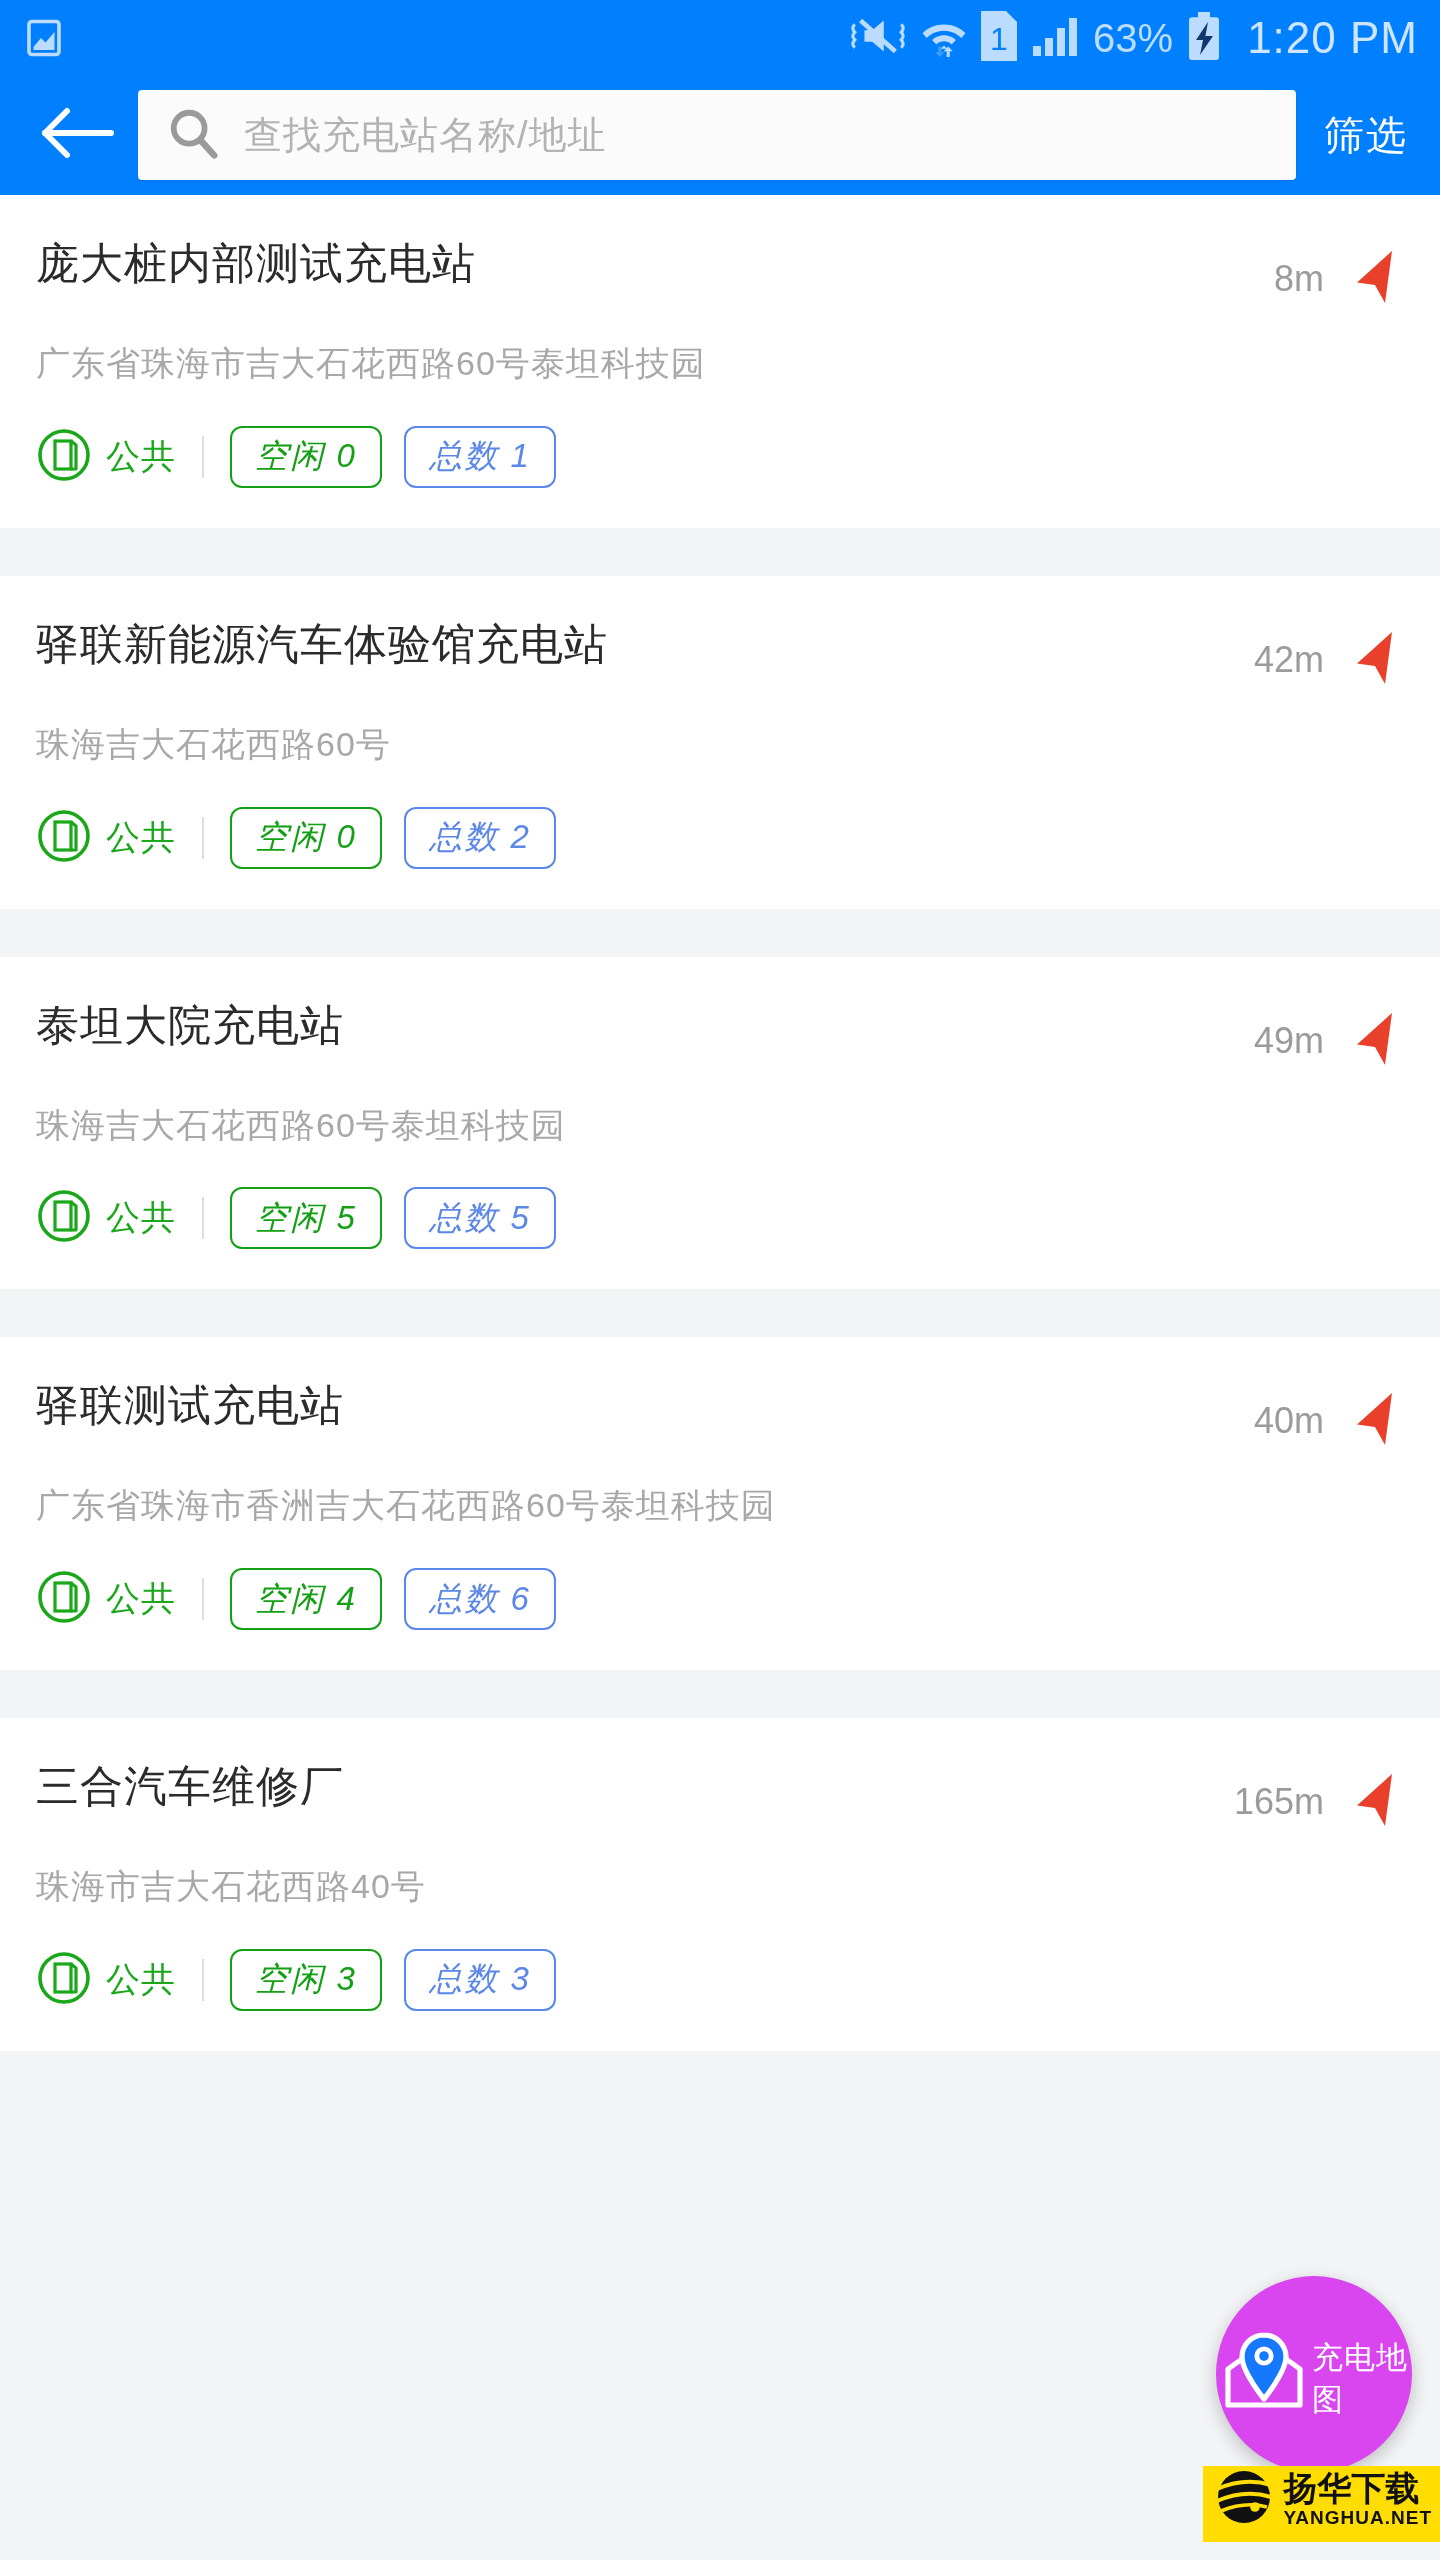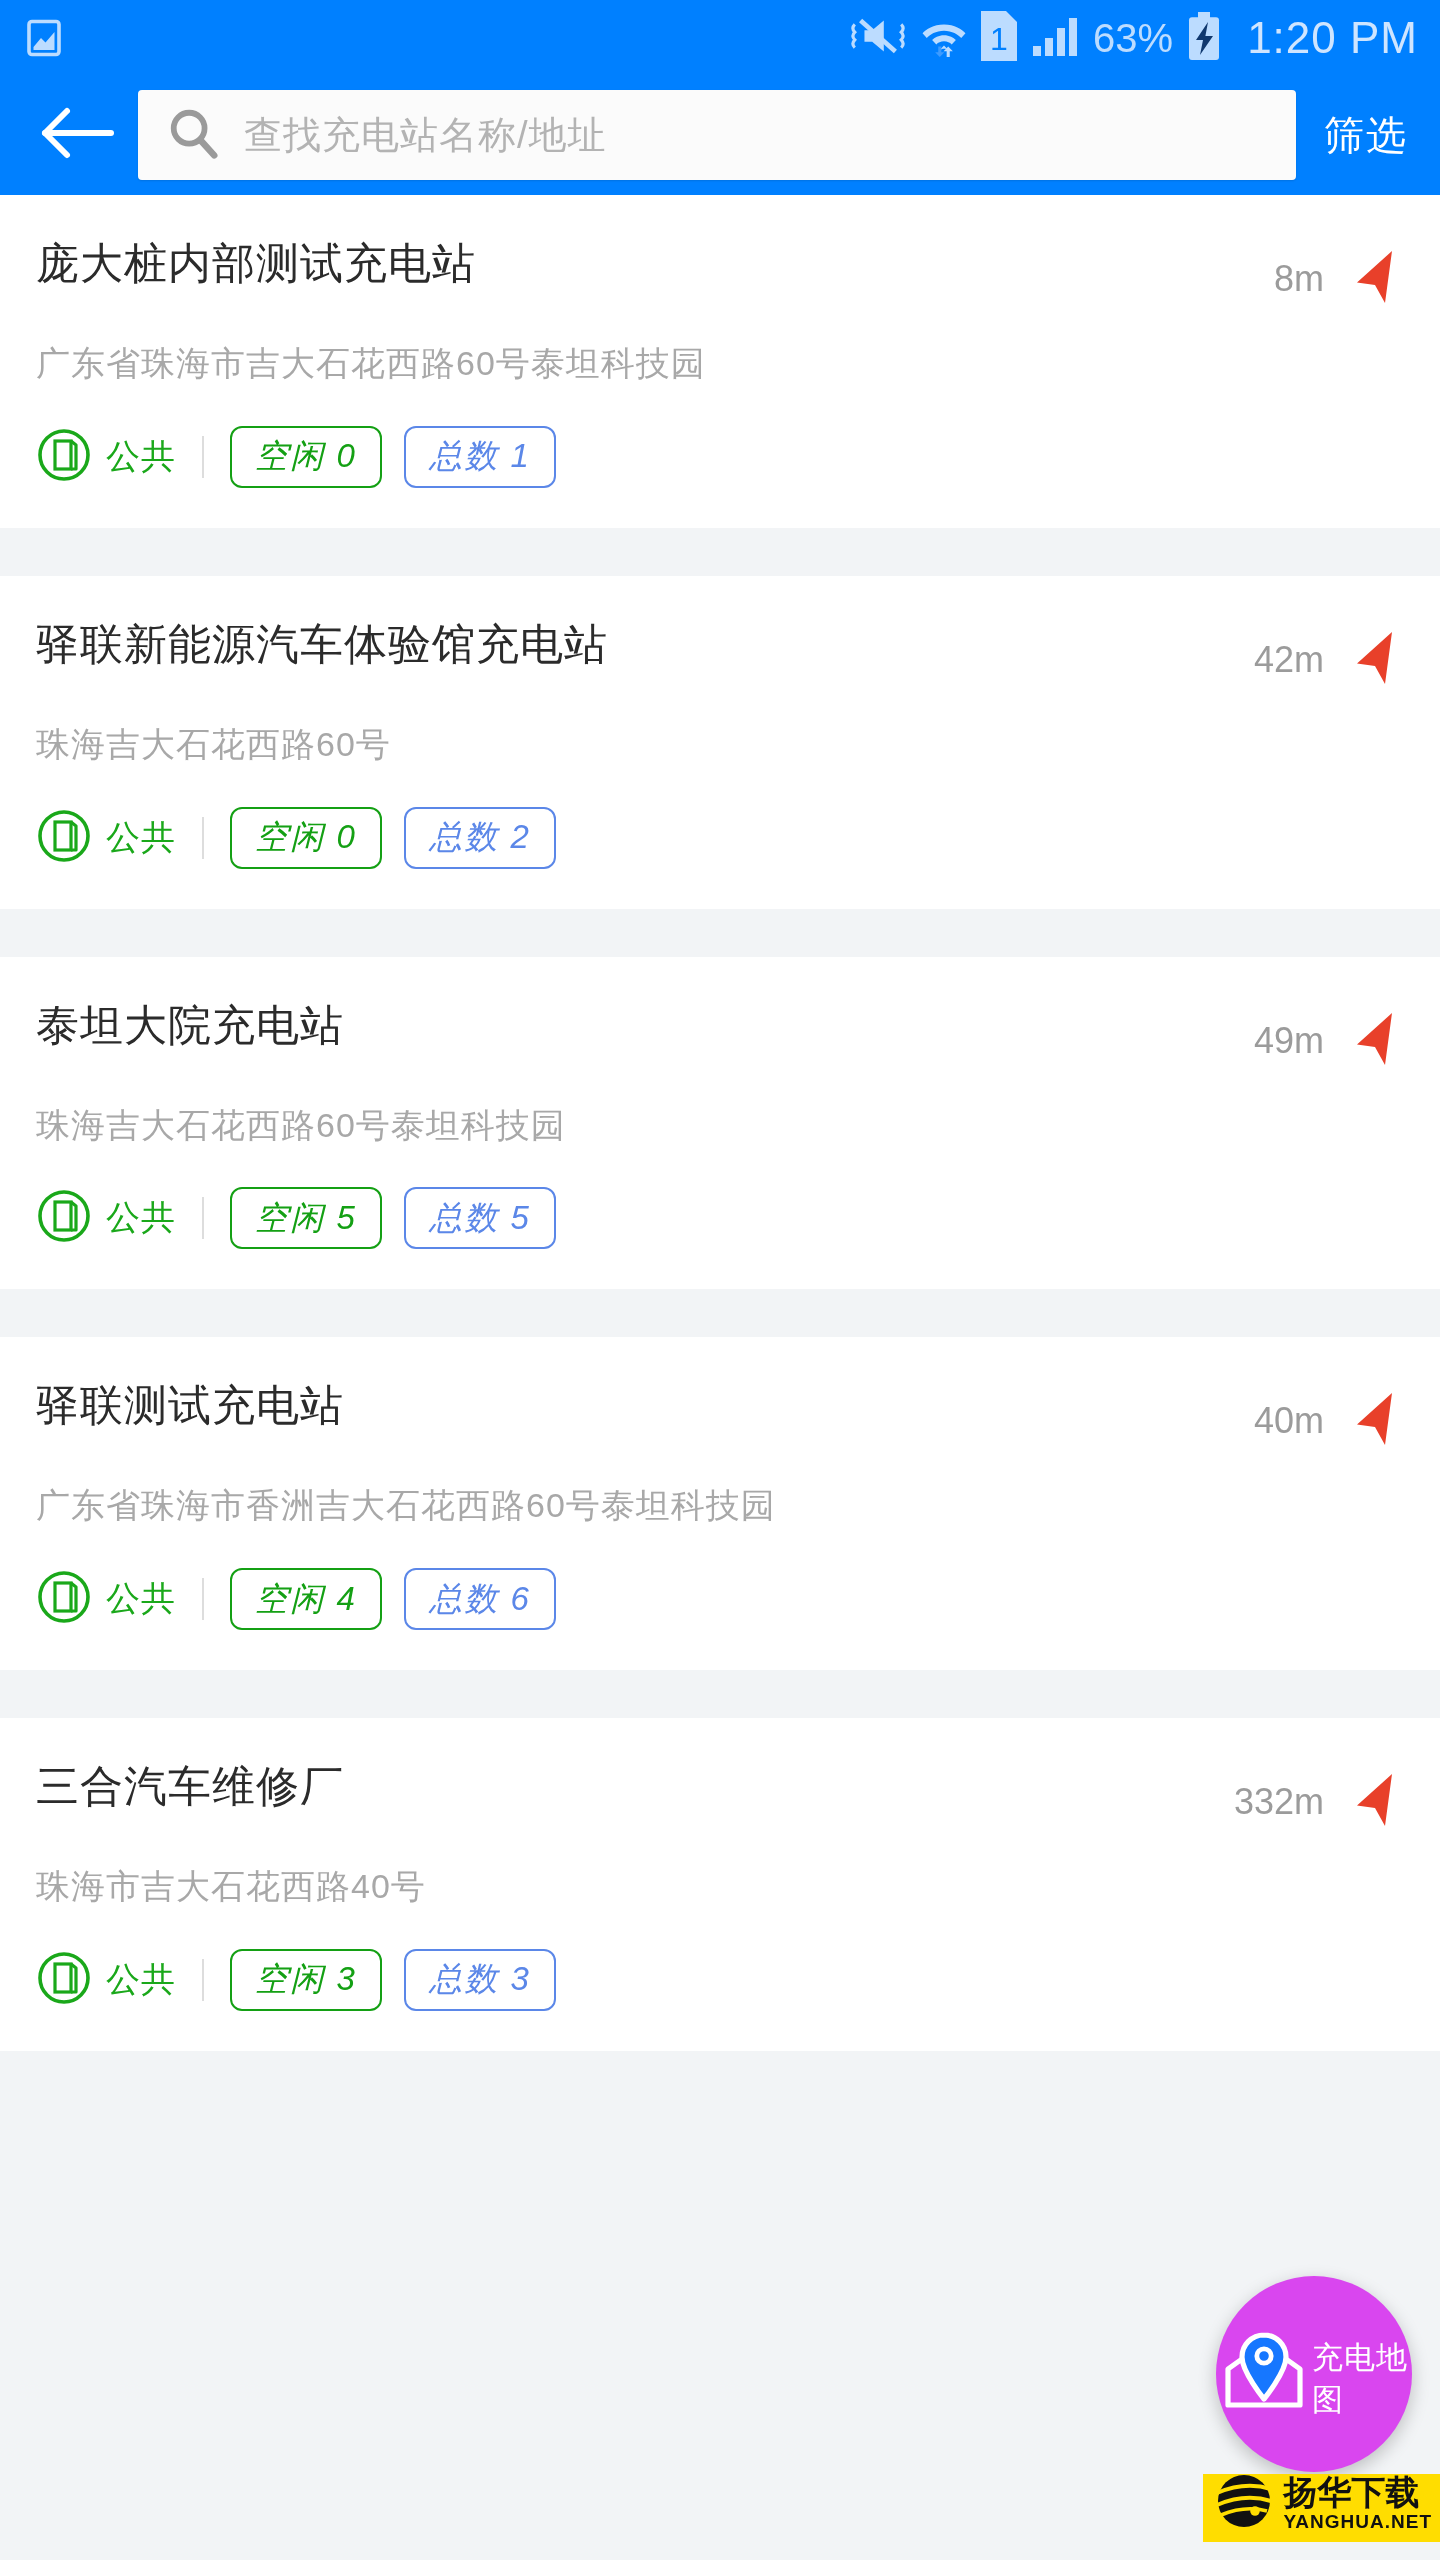--- a/index.html
+++ b/index.html
@@ -201,21 +201,21 @@
   
   .watermark {
     position: absolute;
     right: 0;
     bottom: 18px;
     background: #ffdd00;
     display: flex;
     align-items: center;
     gap: 8px;
     padding: 6px 8px 16px 10px;
-    height: 68px;
+    height: 76px;
     margin-left: 32px;
   }
   .wm-texts { display: flex; flex-direction: column; line-height: 1; }
   .wm-cn {
     color: #111;
     font-size: 34px;
     font-weight: bold;
     letter-spacing: 0px;
   }
   .wm-en {
@@ -408,21 +408,21 @@
           </div>
           <div class="divider-v"></div>
           <span class="pill free">空闲 4</span>
           <span class="pill total">总数 6</span>
         </div>
       </div>
       <div class="card">
         <div class="card-top">
           <div class="station-name">三合汽车维修厂</div>
           <div class="dist-wrap">
-            <span class="distance">332m</span>
+            <span class="distance">165m</span>
             <span class="nav-arrow"><svg width="64" height="64" viewBox="0 0 32 32" aria-hidden="true">
                 <path d="M26 3 L8.5 18.8 L17.5 20 L22.5 29 Z" fill="#e8402a"></path>
               </svg></span>
           </div>
         </div>
         <div class="address">珠海市吉大石花西路40号</div>
         <div class="tags">
           <div class="tag-public">
             <span><svg width="56" height="56" viewBox="0 0 28 28" aria-hidden="true">
                 <circle cx="14" cy="14" r="12" fill="none" stroke="#1aa81a" stroke-width="1.8"></circle>

